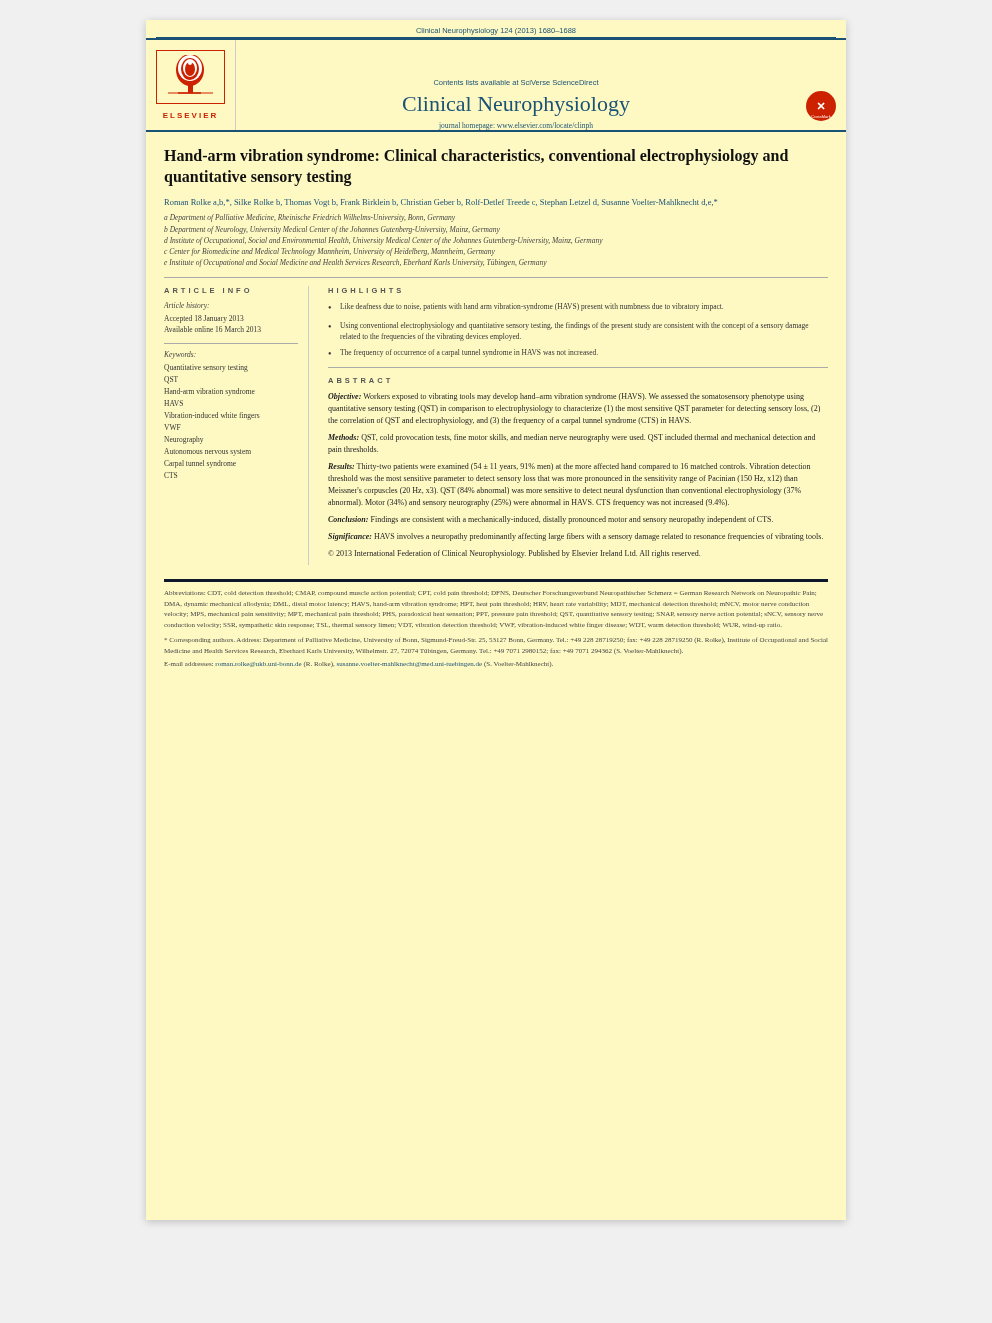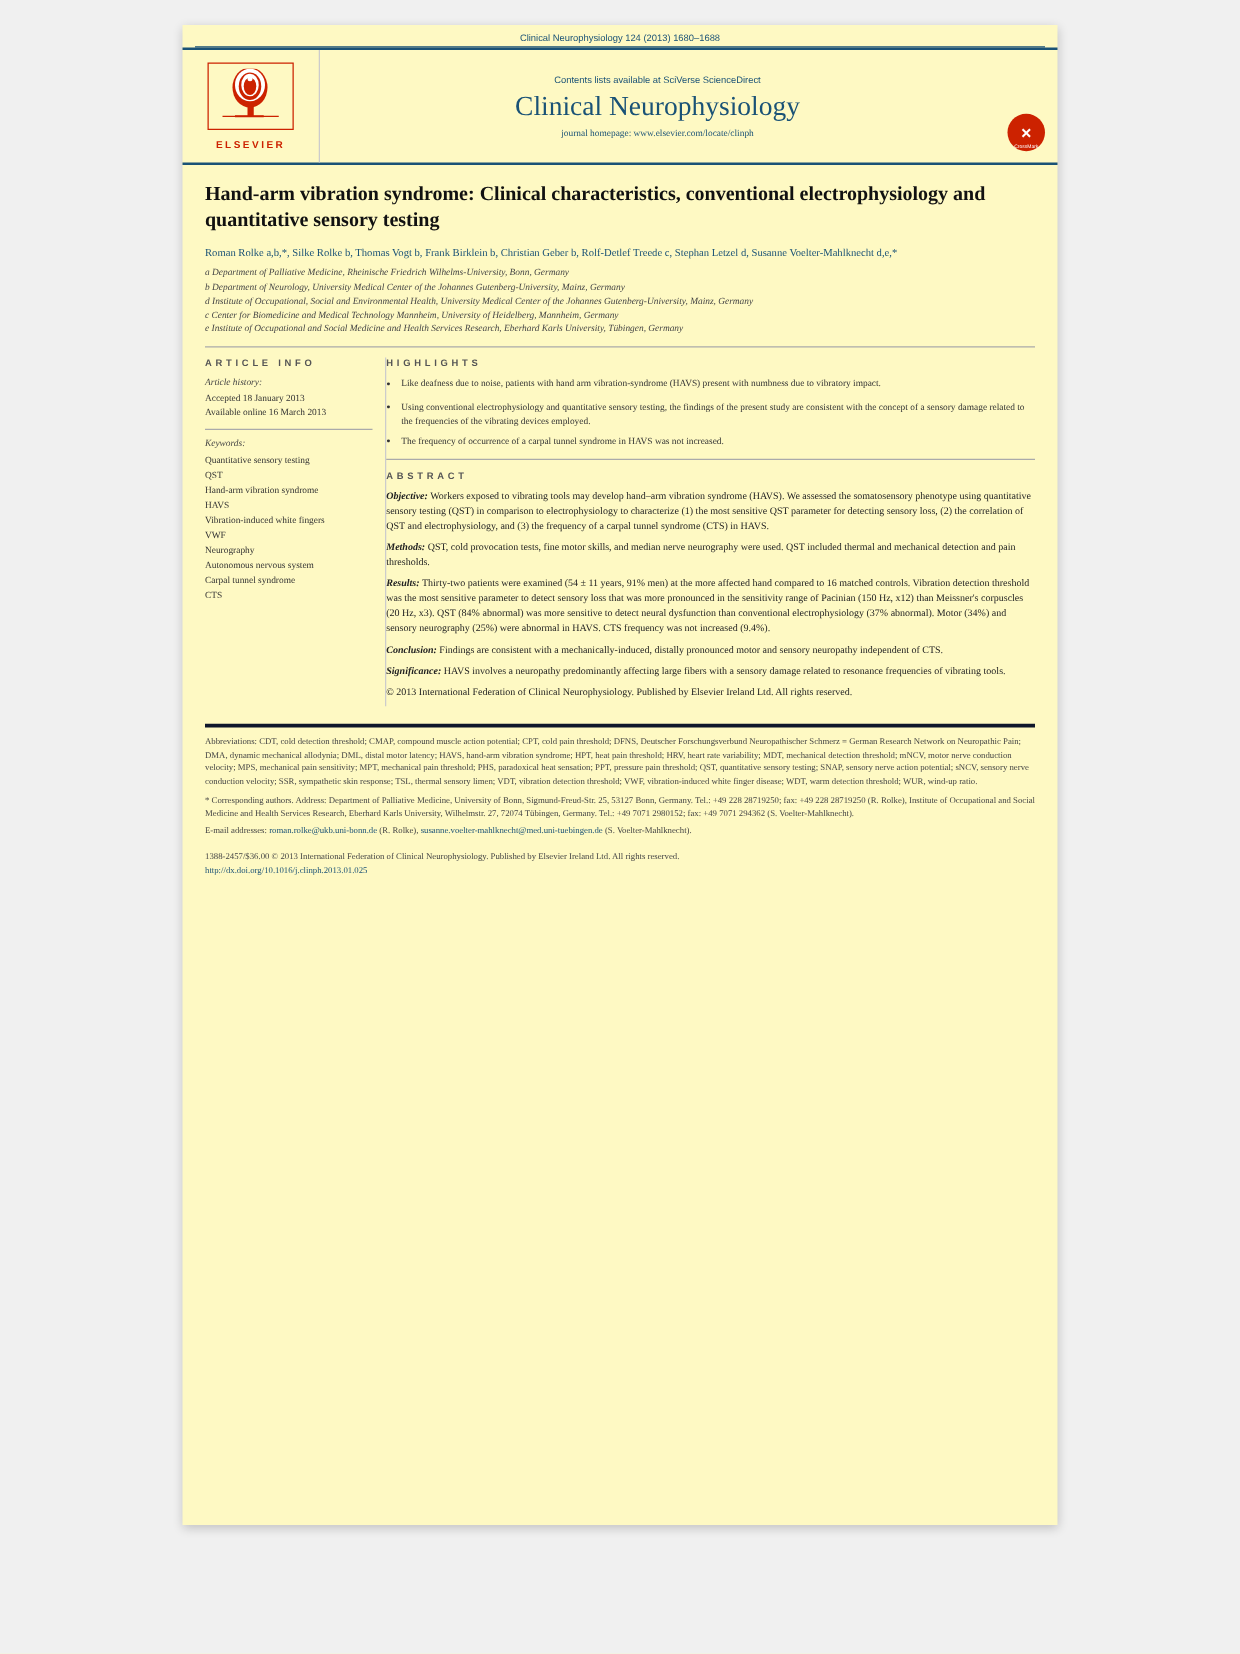--- a/index.html
+++ b/index.html
@@ -36,21 +36,21 @@
     
     .banner-area {
       display: flex;
       align-items: stretch;
       border-top: 2px solid #1a5276;
       border-bottom: 2px solid #1a5276;
       margin: 0;
       min-height: 90px;
     }
     .elsevier-logo-box {
-      width: 110px;
+      width: 90px;
       min-height: 90px;
       border-right: 1px solid #ccc;
       display: flex;
       flex-direction: column;
       align-items: center;
       justify-content: center;
       padding: 8px;
       flex-shrink: 0;
     }
     .elsevier-logo-inner {
@@ -68,22 +68,22 @@
       font-weight: bold;
       color: #cc2200;
       letter-spacing: 2px;
       margin-top: 3px;
     }
     .journal-title-area {
       flex: 1;
       display: flex;
       flex-direction: column;
       align-items: center;
-      justify-content: center;
-      padding: 14px 10px;
+      justify-content: flex-end;
+      padding: 0 10px;
     }
     .sciverse-link {
       font-size: 7.5px;
       font-family: Arial, sans-serif;
       color: #555;
       margin-bottom: 4px;
     }
     .sciverse-link span {
       color: #1a5276;
     }
@@ -138,21 +138,21 @@
       line-height: 1.5;
     }
     .article-divider {
       border: none;
       border-top: 1px solid #aaa;
       margin: 6px 0;
     }
     
     .two-col {
       display: flex;
-      gap: 0;
+      gap: 19px;
       margin-top: 8px;
     }
     .left-col {
       width: 145px;
       flex-shrink: 0;
       border-right: 1px solid #ccc;
       padding-right: 10px;
     }
     .right-col {
       flex: 1;
@@ -394,21 +394,15 @@
       <p style="margin-top:5px;">* Corresponding authors. Address: Department of Palliative Medicine, University of Bonn, Sigmund-Freud-Str. 25, 53127 Bonn, Germany. Tel.: +49 228 28719250; fax: +49 228 28719250 (R. Rolke), Institute of Occupational and Social Medicine and Health Services Research, Eberhard Karls University, Wilhelmstr. 27, 72074 Tübingen, Germany. Tel.: +49 7071 2980152; fax: +49 7071 294362 (S. Voelter-Mahlknecht).</p>
       <p style="margin-top:3px;">
         <span>E-mail addresses: </span>
         <span style="color:#1a5276;">roman.rolke@ukb.uni-bonn.de</span>
         <span> (R. Rolke), </span>
         <span style="color:#1a5276;">susanne.voelter-mahlknecht@med.uni-tuebingen.de</span>
         <span> (S. Voelter-Mahlknecht).</span>
       </p>
     </div>
 
-    <div class="copyright-bar">
-      <p>1388-2457/$36.00 © 2013 International Federation of Clinical Neurophysiology. Published by Elsevier Ireland Ltd. All rights reserved.</p>
-      <p style="color:#1a5276;">
-        <span>http://dx.doi.org/10.1016/j.clinph.2013.01.025</span>
-      </p>
-    </div>
 
   </div>
 </div>
 
 </body></html>

